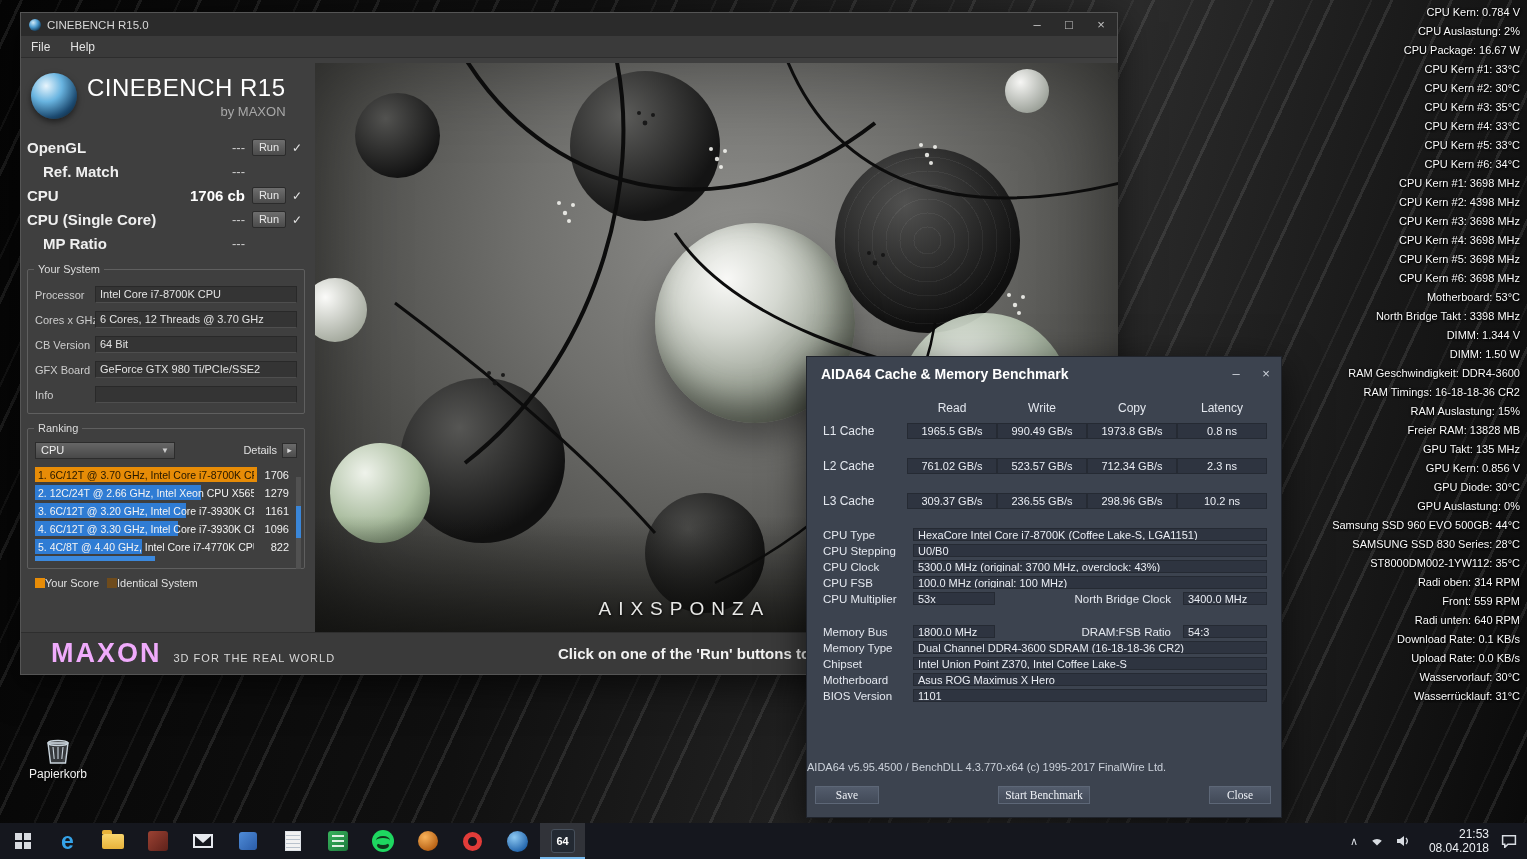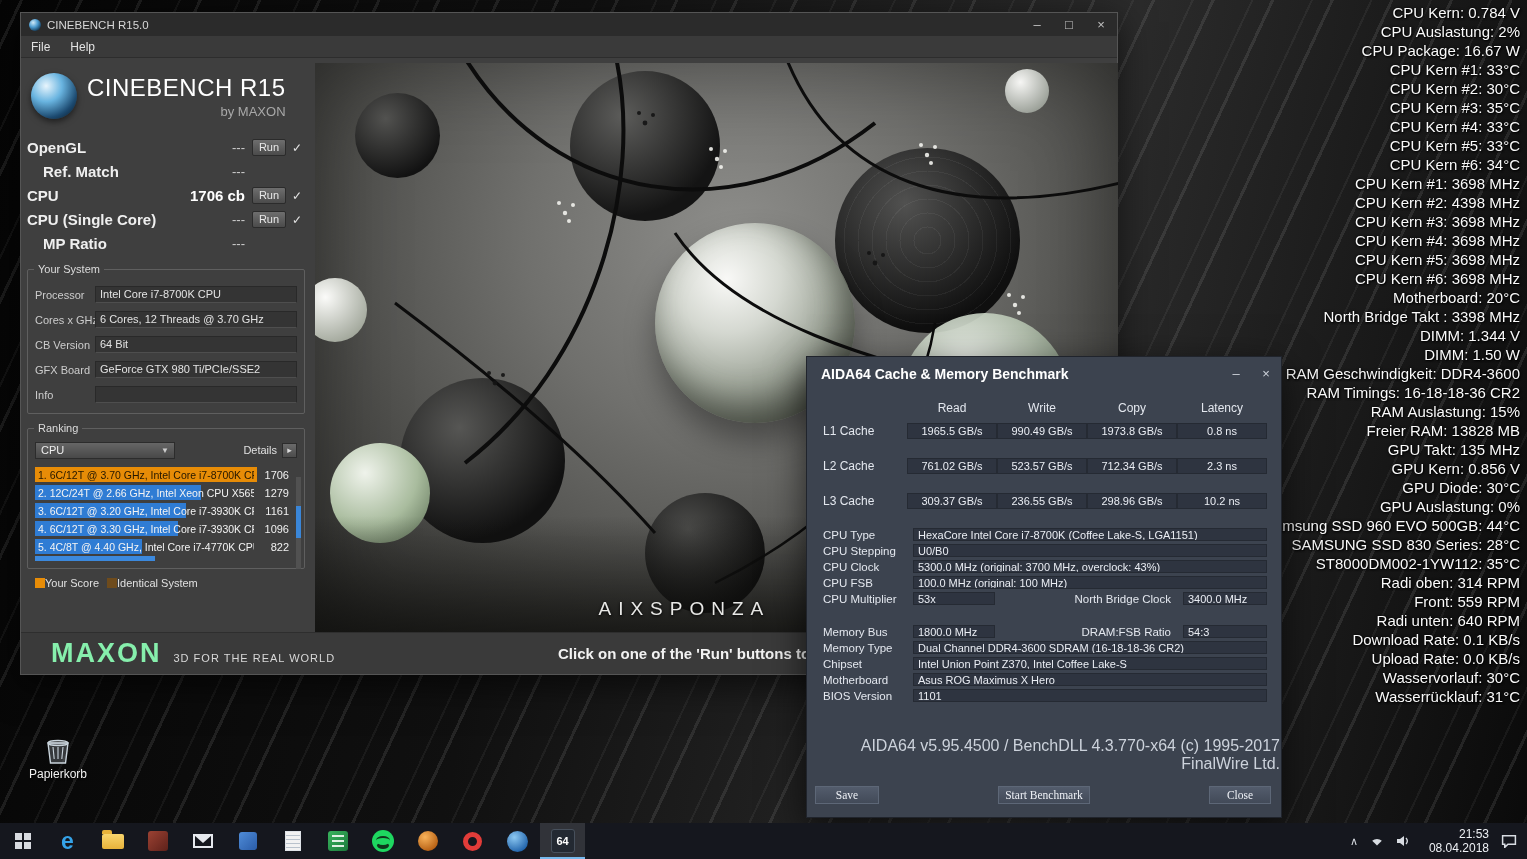--- a/index.html
+++ b/index.html
@@ -5,21 +5,21 @@
   * { margin:0; padding:0; box-sizing:border-box; }
   body { background:#000; font-family:"Liberation Sans", sans-serif; }
   .stage { position:relative; width:1527px; height:859px; overflow:hidden;
     background:
       repeating-linear-gradient(115deg, rgba(255,255,255,0.05) 0 2px, transparent 2px 18px, rgba(255,255,255,0.09) 18px 21px, transparent 21px 54px),
       linear-gradient(100deg, #050505 0%, #101010 35%, #2b2b2b 68%, #0a0a0a 100%);
   }
 
   
   #sensor-list { position:absolute; top:3px; right:7px; text-align:right; z-index:5; }
-  .sensor-line { font-size:15px; line-height:19px; color:#fafafa; text-shadow:1px 1px 2px #000, 0 0 3px rgba(0,0,0,.8); white-space:nowrap; }
+  .sensor-line { font-size:11px; line-height:19px; color:#fafafa; text-shadow:1px 1px 2px #000, 0 0 3px rgba(0,0,0,.8); white-space:nowrap; }
 
   
   .desktop-icon { position:absolute; left:26px; top:735px; width:64px; text-align:center; z-index:4; }
   .bin-label { font-size:12px; color:#f0f0f0; text-shadow:1px 1px 2px #000; margin-top:2px; }
 
   
   .cb-window { position:absolute; left:20px; top:12px; width:1098px; height:663px; background:#3f3f3f;
     border:1px solid #555; box-shadow:0 10px 34px rgba(0,0,0,.6); z-index:10; }
   .cb-titlebar { height:23px; background:#2b2b2b; display:flex; align-items:center; padding-left:8px; }
   .cb-app-icon { width:12px; height:12px; border-radius:50%; margin-right:6px;
@@ -103,21 +103,21 @@
   .sp9 { left:690px; top:6px; width:44px; height:44px; background:radial-gradient(circle at 35% 30%, #f6f6f4, #8d938a 88%); }
   .sp10{ left:40px; top:30px; width:85px; height:85px; background:radial-gradient(circle at 36% 30%, #525250, #121212 75%); }
   .branches { position:absolute; left:0; top:0; }
   .render-floor { position:absolute; left:0; right:0; bottom:0; height:120px;
     background:linear-gradient(rgba(18,18,16,0), rgba(16,16,14,.8)); }
   .aix { position:absolute; left:46%; bottom:16px; transform:translateX(-50%);
     font-size:19px; letter-spacing:7px; color:#e8e8e6; text-shadow:0 1px 3px #000; }
 
   .cb-bottom { position:absolute; left:0; right:0; bottom:0; height:42px; background:#3a3a3a; border-top:1px solid #2e2e2e; }
   .maxon { position:absolute; left:30px; top:5px; display:flex; align-items:baseline; gap:12px; }
-  .maxon-logo { font-size:27px; font-weight:bold; letter-spacing:2px; color:#86efac; }
+  .maxon-logo { font-size:27px; font-weight:bold; letter-spacing:2px; color:#f0abfc; }
   .maxon-tag { font-size:11px; letter-spacing:1px; color:#d8d8d8; }
   .run-hint { position:absolute; left:537px; top:12px; font-size:15px; font-weight:bold; color:#f2f2f2; white-space:nowrap; }
 
   
   .aida-window { position:absolute; left:806px; top:356px; width:476px; height:462px; background:#3c434f;
     border:1px solid #20242c; box-shadow:0 12px 36px rgba(0,0,0,.65); z-index:30; }
   .aida-titlebar { height:34px; display:flex; align-items:center; padding-left:14px; }
   .aida-title { font-size:14px; font-weight:bold; color:#fff; }
   .aida-controls { margin-left:auto; display:flex; }
   .aida-controls span { width:30px; text-align:center; color:#cfd4dc; font-size:13px; line-height:30px; }
@@ -130,21 +130,21 @@
   .ab-field { height:16px; background:#2e3440; border:1px solid #252a33; color:#eaedf3; font-size:11px;
     text-align:center; padding-top:1px; white-space:nowrap; overflow:hidden; }
   #aida-info-rows { margin-top:1px; }
   .ai-row { display:grid; grid-template-columns:86px 1fr; column-gap:4px; height:13px; margin-bottom:3px; align-items:center; }
   .ai-row.split { grid-template-columns:86px 82px 1fr 84px; }
   .ai-label { font-size:11.5px; color:#e3e7ee; white-space:nowrap; }
   .ai-label2 { font-size:11.5px; color:#e3e7ee; text-align:right; padding-right:8px; white-space:nowrap; }
   .ai-field { height:13px; background:#2e3440; border:1px solid #252a33; color:#eaedf3; font-size:11px;
     padding:0 4px; line-height:12px; white-space:nowrap; overflow:hidden; }
   .ai-gap { height:17px; }
-  .aida-footer { position:absolute; left:0; right:1px; bottom:44px; text-align:right; font-size:16px; color:#ccd2db; }
+  .aida-footer { position:absolute; left:0; right:8px; bottom:44px; text-align:left; font-size:11px; color:#ccd2db; }
   .aida-btn { position:absolute; bottom:13px; height:18px; font-family:Liberation Serif, serif; font-size:11.5px; color:#eef1f6;
     background:linear-gradient(#535c6c,#424a58); border:1px solid #5d6777; }
   .btn-save { left:8px; width:64px; }
   .btn-start { left:50%; transform:translateX(-50%); width:92px; }
   .btn-close { right:10px; width:62px; }
 
   
   .taskbar { position:absolute; left:0; bottom:0; width:100%; height:36px; background:#15171e; z-index:50;
     display:flex; align-items:stretch; }
   #taskbar-icons { display:flex; }
@@ -194,21 +194,21 @@
       <div class="sensor-line">CPU Kern #3: 35°C</div>
       <div class="sensor-line">CPU Kern #4: 33°C</div>
       <div class="sensor-line">CPU Kern #5: 33°C</div>
       <div class="sensor-line">CPU Kern #6: 34°C</div>
       <div class="sensor-line">CPU Kern #1: 3698 MHz</div>
       <div class="sensor-line">CPU Kern #2: 4398 MHz</div>
       <div class="sensor-line">CPU Kern #3: 3698 MHz</div>
       <div class="sensor-line">CPU Kern #4: 3698 MHz</div>
       <div class="sensor-line">CPU Kern #5: 3698 MHz</div>
       <div class="sensor-line">CPU Kern #6: 3698 MHz</div>
-      <div class="sensor-line">Motherboard: 20°C</div>
+      <div class="sensor-line">Motherboard: 53°C</div>
       <div class="sensor-line">North Bridge Takt : 3398 MHz</div>
       <div class="sensor-line">DIMM: 1.344 V</div>
       <div class="sensor-line">DIMM: 1.50 W</div>
       <div class="sensor-line">RAM Geschwindigkeit: DDR4-3600</div>
       <div class="sensor-line">RAM Timings: 16-18-18-36 CR2</div>
       <div class="sensor-line">RAM Auslastung: 15%</div>
       <div class="sensor-line">Freier RAM: 13828 MB</div>
       <div class="sensor-line">GPU Takt: 135 MHz</div>
       <div class="sensor-line">GPU Kern: 0.856 V</div>
       <div class="sensor-line">GPU Diode: 30°C</div>

